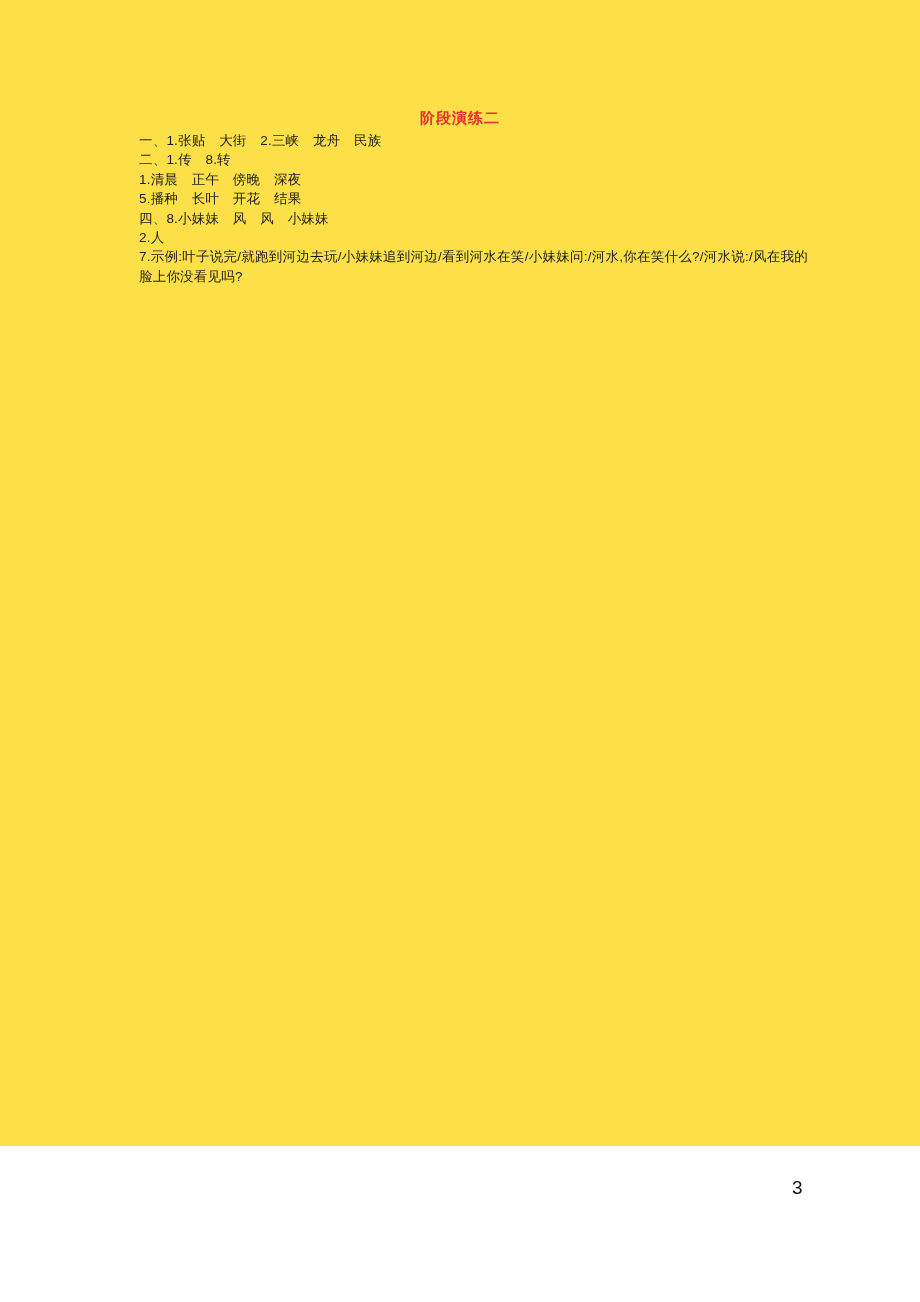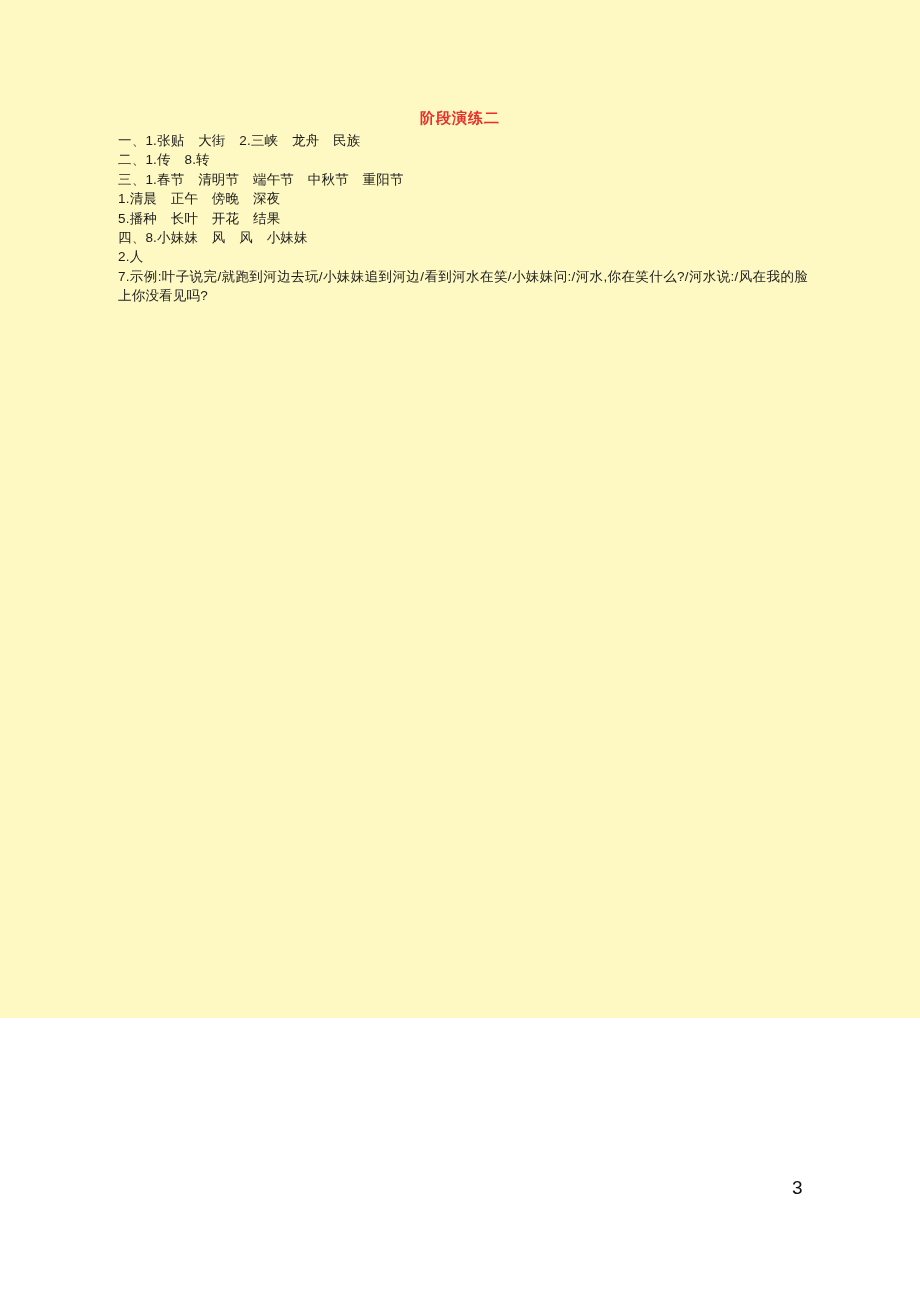--- a/index.html
+++ b/index.html
@@ -14,22 +14,22 @@
     font-family: "Liberation Sans", "DejaVu Sans", sans-serif;
     color: #1a1a1a;
     overflow: hidden;
   }
 
   #answer-sheet-page {
     position: absolute;
     left: 0;
     top: 0;
     width: 920px;
-    height: 1018px;
-    background: #fef9c3;
+    height: 1146px;
+    background: #fde047;
   }
 
   #sheet-title {
     position: absolute;
     left: 0;
     top: 108px;
     width: 920px;
     text-align: center;
     font-size: 15px;
     font-weight: bold;
@@ -46,20 +46,21 @@
     width: 690px;
   }
 
   .answer-line {
     font-size: 13.5px;
     line-height: 19.4px;
     color: #1b1b1b;
     white-space: pre-wrap;
     word-break: break-all;
     letter-spacing: 0.2px;
+    margin-left: 21px;
   }
 
   .answer-line.wrap {
     white-space: normal;
     word-break: break-all;
     text-align: justify;
     text-justify: inter-character;
   }
 
   #page-number {
@@ -75,21 +76,20 @@
 </head>
 <body>
 
 <div id="answer-sheet-page">
 
   <div id="sheet-title">阶段演练二</div>
 
   <div id="answer-body">
     <div class="answer-line">一、1.张贴　大街　2.三峡　龙舟　民族</div>
     <div class="answer-line">二、1.传　8.转</div>
-    <div class="answer-line">三、1.春节　清明节　端午节　中秋节　重阳节</div>
     <div class="answer-line">1.清晨　正午　傍晚　深夜</div>
     <div class="answer-line">5.播种　长叶　开花　结果</div>
     <div class="answer-line">四、8.小妹妹　风　风　小妹妹</div>
     <div class="answer-line">2.人</div>
     <div class="answer-line wrap">7.示例:叶子说完/就跑到河边去玩/小妹妹追到河边/看到河水在笑/小妹妹问:/河水,你在笑什么?/河水说:/风在我的脸上你没看见吗?</div>
   </div>
 
   <div id="page-number">3</div>
 
 </div>

